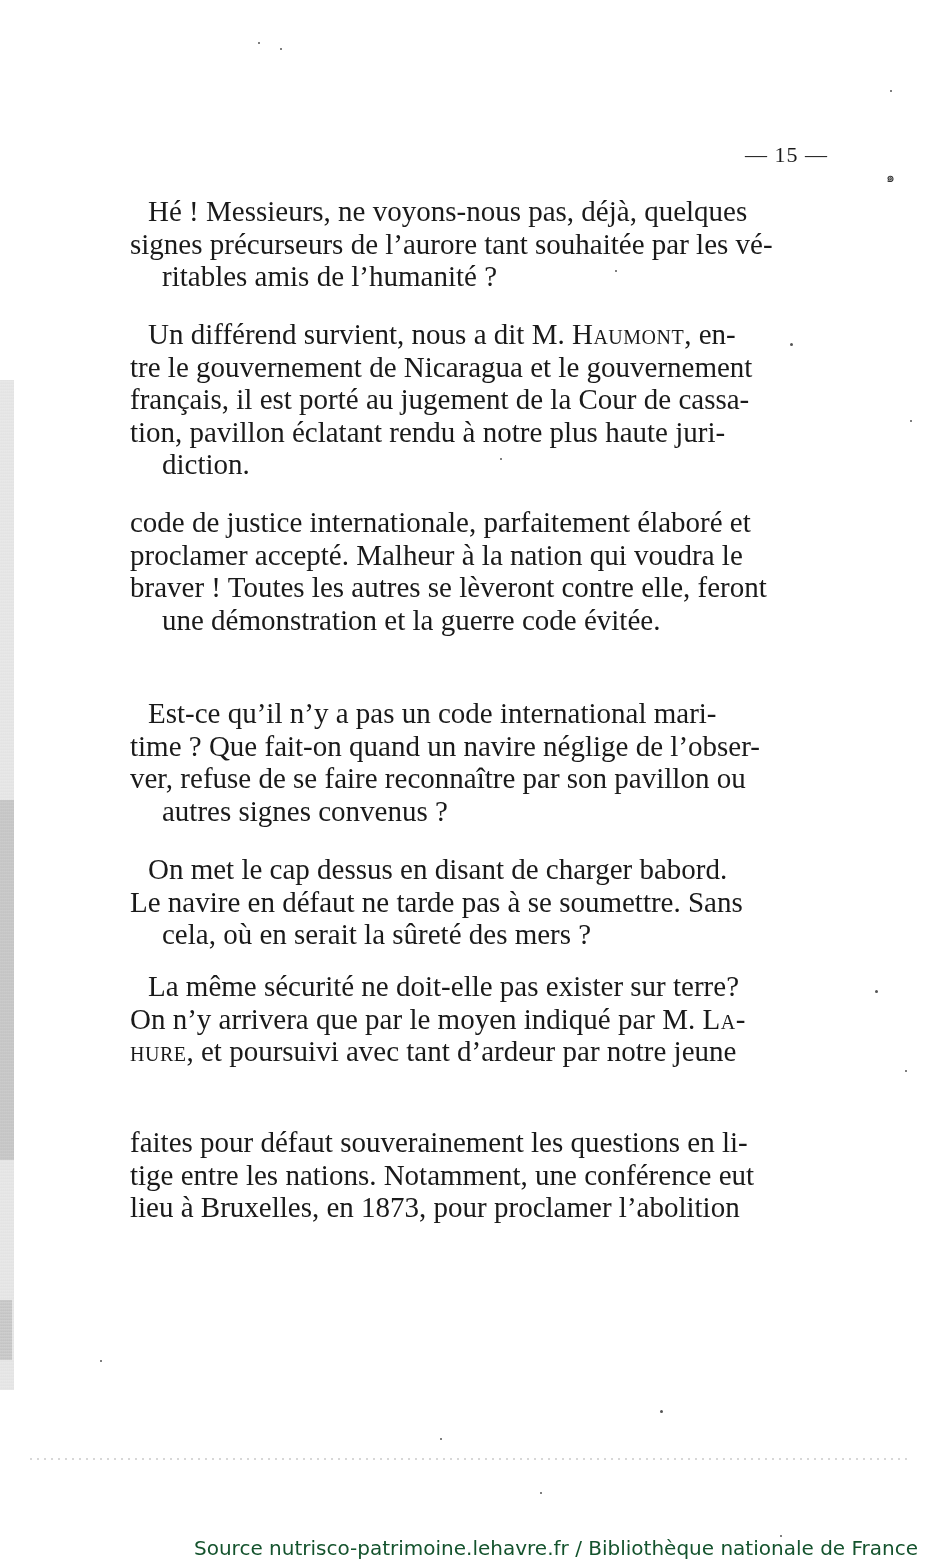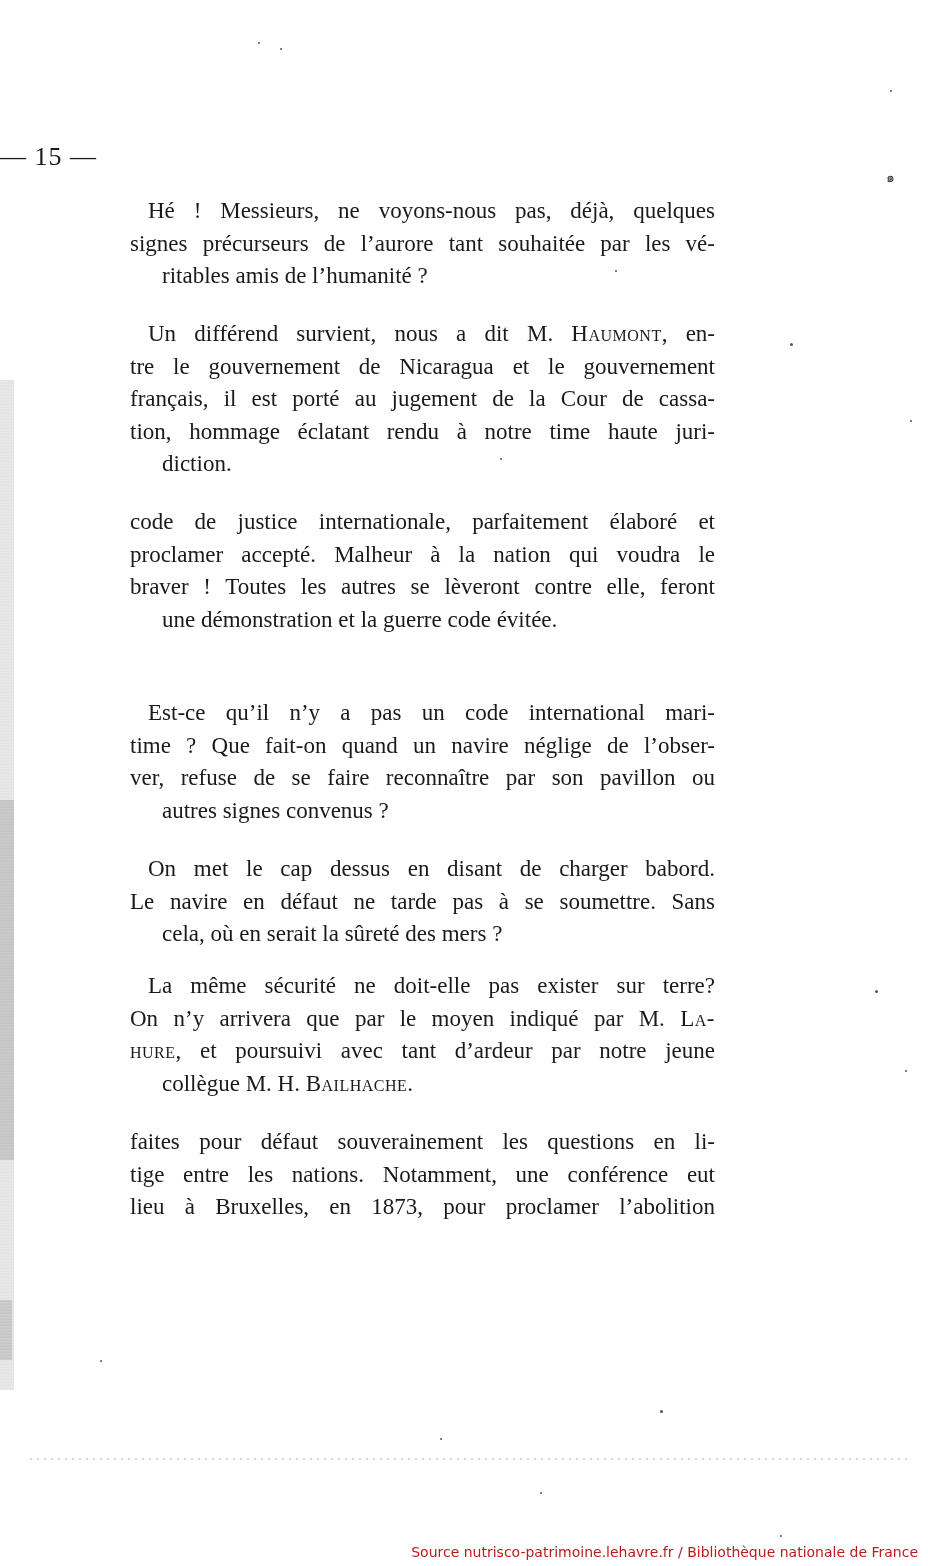--- a/index.html
+++ b/index.html
@@ -39,29 +39,29 @@
     }
     .speck {
       position: absolute;
       background: #555;
       border-radius: 50%;
     }
     .page-number {
       position: absolute;
       top: 142px;
       left: 0; width: 828px;
-      text-align: left;
-      font-size: 26px;
+      text-align: right;
+      font-size: 22px;
       letter-spacing: 1px;
     }
     .text-block {
       position: absolute;
       left: 130px;
       width: 585px;
-      font-size: 23px;
+      font-size: 29px;
       line-height: 32.5px;
     }
     .line {
       display: block;
       white-space: nowrap;
       text-align: justify;
       text-align-last: justify;
     }
     .line.last {
       text-align-last: left;
@@ -72,22 +72,22 @@
     }
     .sc {
       font-variant: small-caps;
       letter-spacing: 0.5px;
     }
     .footer-source {
       position: absolute;
       right: 10px;
       bottom: 6px;
       font-family: "DejaVu Sans", "Liberation Sans", sans-serif;
-      font-size: 14px;
-      color: #b91c1c;
+      font-size: 20px;
+      color: #14532d;
     }
     .dotted-row {
       position: absolute;
       top: 1458px;
       left: 30px;
       width: 880px;
       height: 2px;
       background: repeating-linear-gradient(90deg, rgba(0,0,0,0.35) 0px, rgba(0,0,0,0.35) 2px, transparent 2px, transparent 7px);
       opacity: 0.45;
     }
@@ -113,21 +113,21 @@
   <div id="body-text">
       <div class="text-block" style="top: 195px;">
         <span class="line indent">Hé ! Messieurs, ne voyons-nous  pas, déjà,  quelques</span>
         <span class="line">signes précurseurs de l’aurore tant souhaitée par les vé-</span>
         <span class="line last">ritables amis de l’humanité ?</span>
       </div>
       <div class="text-block" style="top: 318px;">
         <span class="line indent"><span>Un différend survient, nous a dit M. </span><span class="sc">Haumont</span><span>,  en-</span></span>
         <span class="line">tre le gouvernement de Nicaragua et le  gouvernement</span>
         <span class="line">français, il est porté au jugement de la Cour de cassa-</span>
-        <span class="line">tion, hommage éclatant rendu à notre time haute juri-</span>
+        <span class="line">tion, pavillon éclatant rendu à notre plus haute juri-</span>
         <span class="line last">diction.</span>
       </div>
       <div class="text-block" style="top: 506px;">
         <span class="line">code de justice internationale, parfaitement élaboré  et</span>
         <span class="line">proclamer accepté. Malheur à la  nation qui voudra le</span>
         <span class="line">braver ! Toutes les autres se lèveront contre elle, feront</span>
         <span class="line last">une démonstration et la guerre code évitée.</span>
       </div>
       <div class="text-block" style="top: 697px;">
         <span class="line indent">Est-ce qu’il n’y a  pas  un  code  international  mari-</span>
@@ -137,21 +137,20 @@
       </div>
       <div class="text-block" style="top: 853px;">
         <span class="line indent">On met le cap  dessus  en disant de charger babord.</span>
         <span class="line">Le navire en défaut ne tarde pas à se  soumettre.  Sans</span>
         <span class="line last">cela, où en serait la sûreté des mers ?</span>
       </div>
       <div class="text-block" style="top: 970px;">
         <span class="line indent">La même sécurité ne doit-elle pas exister sur terre?</span>
         <span class="line"><span>On n’y arrivera que par le moyen indiqué par M. </span><span class="sc">La-</span></span>
         <span class="line"><span class="sc">hure</span><span>,  et poursuivi avec tant d’ardeur par notre jeune</span></span>
-        <span class="line last"><span>collègue M. H. </span><span class="sc">Bailhache</span><span>.</span></span>
       </div>
       <div class="text-block" style="top: 1126px;">
         <span class="line">faites pour défaut  souverainement les questions en li-</span>
         <span class="line">tige entre les  nations. Notamment, une conférence eut</span>
         <span class="line">lieu à Bruxelles, en 1873,  pour  proclamer l’abolition</span>
       </div>
     </div>
 
   <div class="footer-source">Source nutrisco-patrimoine.lehavre.fr / Bibliothèque nationale de France</div>
 <div class="speck" style="left: 790px; top: 343px; width: 3px; height: 3px;"></div>

